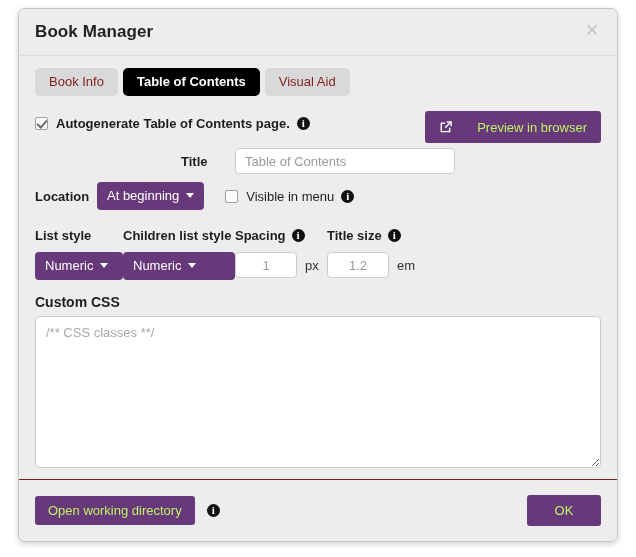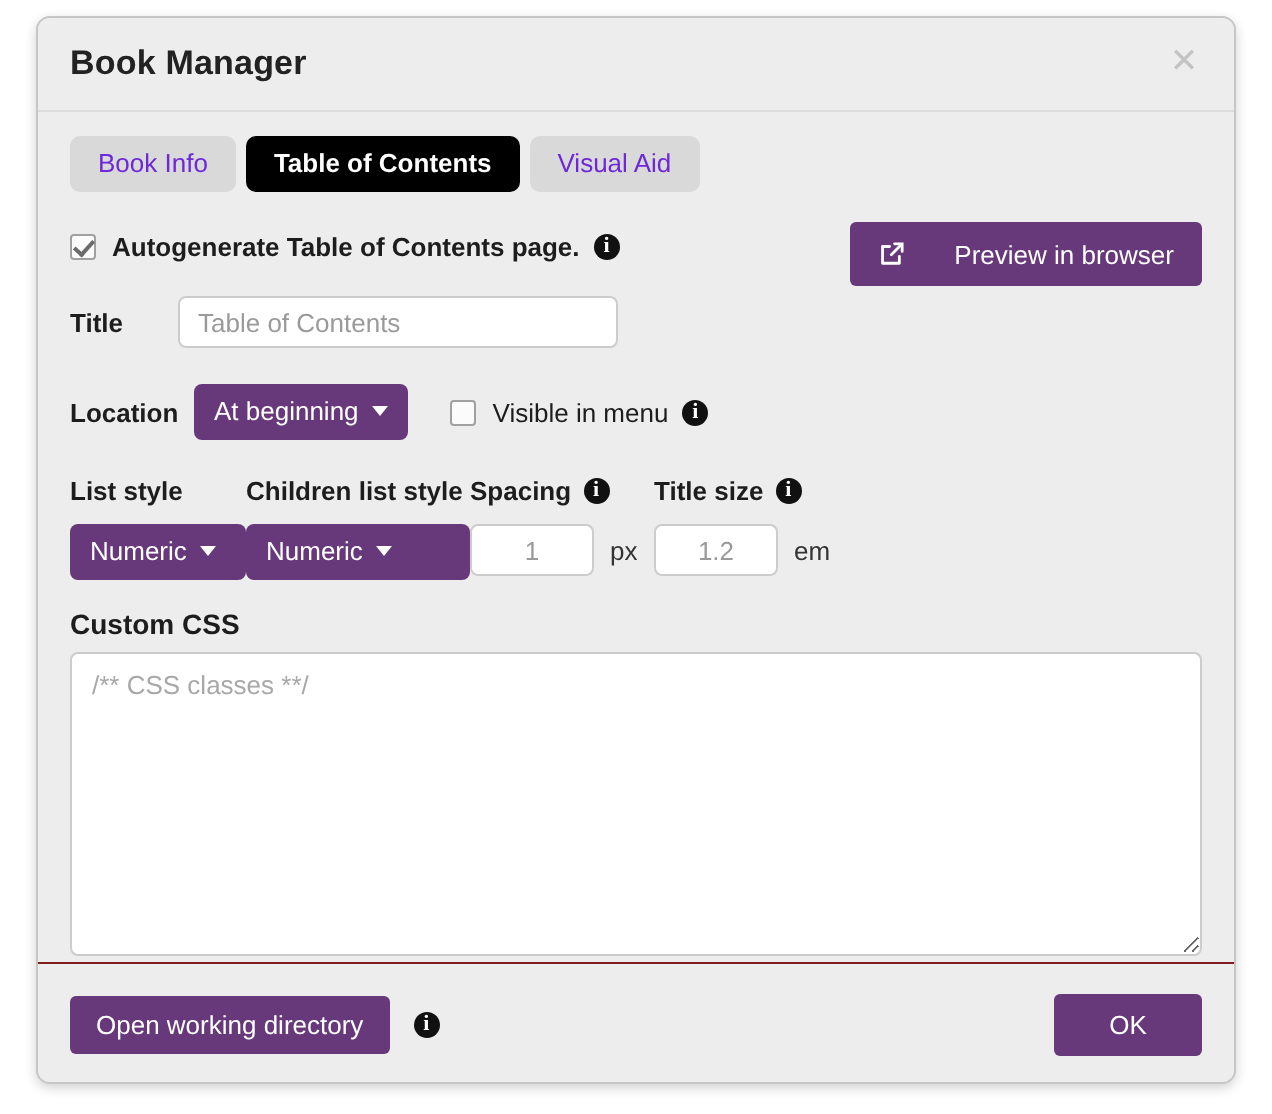--- a/index.html
+++ b/index.html
@@ -70,41 +70,41 @@
   }
 
   
   .tabs {
     display: flex;
     gap: 5px;
     margin-bottom: 16px;
   }
   .tab {
     background: #d9d9d9;
-    color: #6d28d9;
+    color: #7f1d1d;
     border-radius: 5px;
     padding: 7px 14px 8px 14px;
     font-size: 13px;
     cursor: pointer;
     user-select: none;
     line-height: 1;
   }
   .tab.active {
     background: #000000;
     color: #ffffff;
     font-weight: bold;
   }
 
   
   .row {
     display: flex;
     align-items: center;
   }
   .row-autogen { margin-bottom: 14px; height: 22px; }
-  .row-title   { margin-bottom: 18px; }
+  .row-title   { margin-bottom: 8px; justify-content: center; }
   .row-loc     { margin-bottom: 18px; }
 
   .lbl-bold {
     font-weight: bold;
     font-size: 13px;
     color: #1d1d1d;
   }
 
   
   .cbox {
@@ -152,21 +152,21 @@
     color: #ffffff;
     font-family: "Liberation Serif", serif;
     font-size: 11px;
     font-weight: bold;
     line-height: 14px;
   }
 
   
   .btn-purple {
     background: #68397a;
-    color: #ffffff;
+    color: #bef264;
     border: none;
     border-radius: 3px;
     font-family: "Liberation Sans", sans-serif;
     font-size: 13px;
     padding: 8px 13px;
     cursor: pointer;
     line-height: 1;
     display: inline-flex;
     align-items: center;
     gap: 24px;

